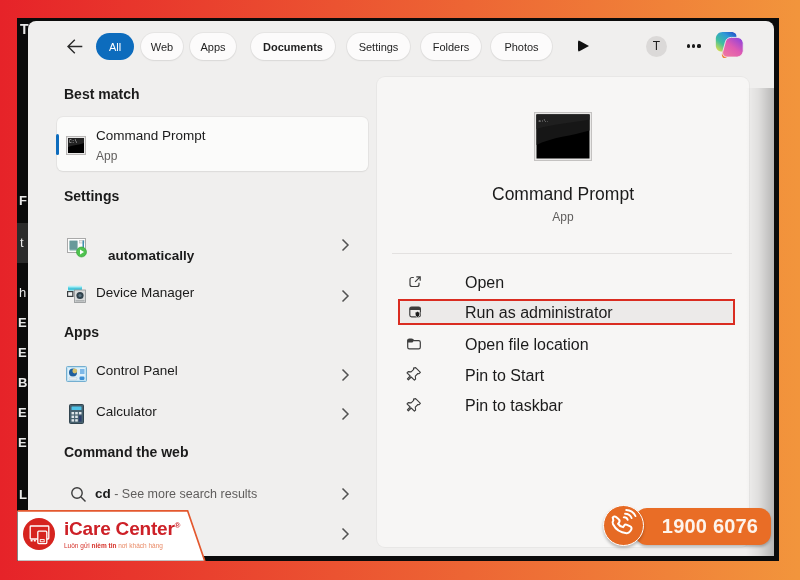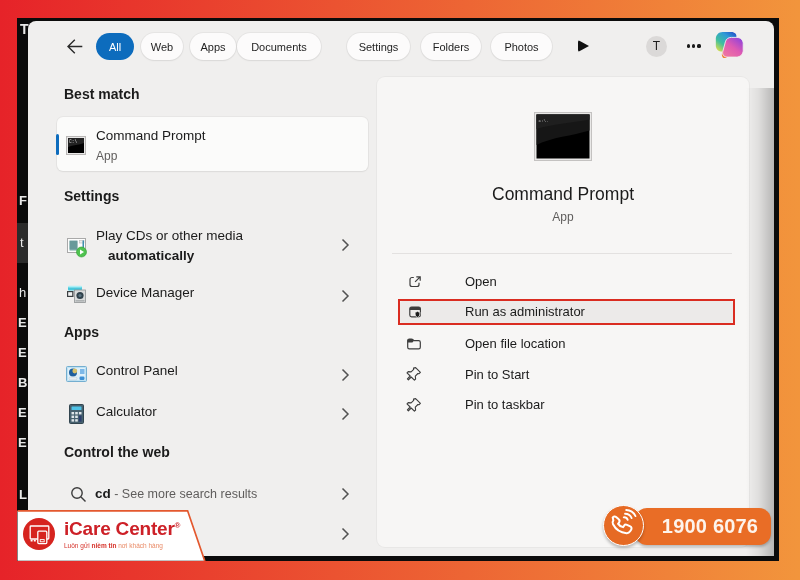--- a/index.html
+++ b/index.html
@@ -8,21 +8,21 @@
   .abs{position:absolute;}
   .screen{position:absolute;left:17px;top:18px;width:762px;height:542.5px;background:#0b0b0b;overflow:hidden;}
   .frag{position:absolute;color:#e8e8e8;font-size:13px;font-weight:bold;line-height:1;}
   .win{position:absolute;left:28px;top:21px;width:746px;height:535px;background:#f0efee;border-radius:8px 8px 0 0;}
   .pill{position:absolute;top:33px;height:27px;border-radius:13.5px;background:#fcfbfb;box-shadow:0 0 0 1px rgba(0,0,0,0.04),0 1px 2px rgba(0,0,0,0.06);color:#1f1f1f;font-size:11px;display:flex;align-items:center;justify-content:center;}
   .pill.sel{background:#0d6cbd;color:#fff;box-shadow:none;font-weight:400;}
   .hdr{position:absolute;font-size:14px;font-weight:700;color:#1b1b1b;line-height:1;}
   .itxt{position:absolute;font-size:13.5px;color:#1b1b1b;line-height:1;white-space:nowrap;}
   .chev{position:absolute;width:9px;height:14px;}
   .ricon{position:absolute;width:16px;height:16px;}
-  .rtxt{position:absolute;font-size:13px;color:#1b1b1b;line-height:1;white-space:nowrap;padding-left:32px;}
+  .rtxt{position:absolute;font-size:16px;color:#1b1b1b;line-height:1;white-space:nowrap;padding-left:32px;}
 </style>
 </head>
 <body>
 <div class="stage">
 
   <div class="screen">
     <div class="frag" style="left:3px;top:4px;font-size:14px;">T</div>
     <div class="frag" style="left:2px;top:176px;">F</div>
     <div style="position:absolute;left:0;top:205px;width:20px;height:40px;background:#2b2b2b;"></div>
     <div class="frag" style="left:3px;top:218px;font-weight:400;">t</div>
@@ -40,21 +40,21 @@
   <div class="abs" style="left:377px;top:77px;width:372px;height:470px;background:#f7f6f5;border-radius:8px;box-shadow:0 0 0 1px rgba(0,0,0,0.03);"></div>
 
   <div class="abs" style="left:746px;top:88px;width:28px;height:468px;background:linear-gradient(90deg,rgba(0,0,0,0) 0%,rgba(0,0,0,0.07) 45%,rgba(0,0,0,0.24) 100%);"></div>
 
   <svg class="abs" style="left:67px;top:38.5px;" width="16" height="15" viewBox="0 0 16 15">
     <path d="M1 7.5 H15.3 M7.8 0.8 L1 7.5 L7.8 14.2" fill="none" stroke="#2a2a2a" stroke-width="1.4"></path>
   </svg>
   <div class="pill sel" style="left:96px;width:38px;">All</div>
   <div class="pill" style="left:141px;width:42px;">Web</div>
   <div class="pill" style="left:190px;width:46px;">Apps</div>
-  <div class="pill" style="left:237px;width:84px;">Documents</div>
+  <div class="pill" style="left:251px;width:84px;font-weight:bold;">Documents</div>
   <div class="pill" style="left:347px;width:63px;">Settings</div>
   <div class="pill" style="left:421px;width:60px;">Folders</div>
   <div class="pill" style="left:491px;width:61px;">Photos</div>
   <div class="abs" style="left:578px;top:40px;width:0;height:0;border-left:11px solid #111;border-top:6.5px solid transparent;border-bottom:6.5px solid transparent;border-radius:2px;"></div>
   <div class="abs" style="left:646px;top:35.5px;width:21px;height:21px;border-radius:50%;background:#dbd9d8;color:#1c1c1c;font-size:12px;display:flex;align-items:center;justify-content:center;">T</div>
   <div class="abs" style="left:687px;top:44.4px;width:3.2px;height:3.2px;border-radius:50%;background:#1a1a1a;"></div>
   <div class="abs" style="left:692.2px;top:44.4px;width:3.2px;height:3.2px;border-radius:50%;background:#1a1a1a;"></div>
   <div class="abs" style="left:697.4px;top:44.4px;width:3.2px;height:3.2px;border-radius:50%;background:#1a1a1a;"></div>
 
   <svg class="abs" style="left:715px;top:31px;" width="29" height="27" viewBox="0 0 29 27">
@@ -97,21 +97,20 @@
 
   <svg class="abs" style="left:66px;top:237px;" width="22" height="21" viewBox="0 0 22 21">
     <rect x="1.5" y="1.5" width="18" height="14" fill="#fdfdfd" stroke="#a9a9a9"></rect>
     <rect x="3.5" y="3.5" width="8" height="10" fill="#7aa8a8"></rect>
     <path d="M3.5 5 h8 M3.5 7 h8 M3.5 9 h8 M3.5 11 h8" stroke="#4f8787" stroke-width="0.8"></path>
     <rect x="13.5" y="3.5" width="4.5" height="2.5" fill="#eee" stroke="#bbb" stroke-width="0.6"></rect>
     <rect x="16.5" y="3.5" width="1.5" height="10" fill="#3f8fae"></rect>
     <circle cx="15.5" cy="15" r="5" fill="#4fc24f" stroke="#2e9e31" stroke-width="0.6"></circle>
     <path d="M14 12.4 L18 15 L14 17.6 Z" fill="#fff"></path>
   </svg>
-  <div class="itxt" style="left:96px;top:229px;">Play CDs or other media</div>
   <div class="itxt" style="left:108px;top:248.5px;font-weight:bold;">automatically</div>
   <svg class="chev" style="left:341px;top:238px;" viewBox="0 0 9 14">
       <path d="M1.5 1.5 L7 7 L1.5 12.5" fill="none" stroke="#525252" stroke-width="1.5"></path>
     </svg>
 
   <svg class="abs" style="left:66px;top:284px;" width="21" height="21" viewBox="0 0 21 21">
     <rect x="2" y="2.5" width="14" height="4" rx="1" fill="#49c7db"></rect>
     <rect x="2" y="1.8" width="14" height="1.6" rx="0.8" fill="#aef0f7"></rect>
     <rect x="1" y="7" width="6.5" height="6" fill="#3b3f41"></rect>
     <rect x="2.2" y="8.2" width="4" height="3.6" fill="#f4f4f4"></rect>
@@ -151,21 +150,21 @@
     <rect x="6.2" y="11.6" width="2.6" height="2.4" fill="#dfe6ea"></rect>
     <rect x="2.5" y="15.2" width="2.6" height="2.4" fill="#dfe6ea"></rect>
     <rect x="6.2" y="15.2" width="2.6" height="2.4" fill="#dfe6ea"></rect>
     <rect x="9.9" y="11.6" width="2.6" height="6" fill="#2c3e6e"></rect>
   </svg>
   <div class="itxt" style="left:96px;top:405px;">Calculator</div>
   <svg class="chev" style="left:341px;top:407px;" viewBox="0 0 9 14">
       <path d="M1.5 1.5 L7 7 L1.5 12.5" fill="none" stroke="#525252" stroke-width="1.5"></path>
     </svg>
 
-  <div class="hdr" style="left:64px;top:445px;">Control the web</div>
+  <div class="hdr" style="left:64px;top:445px;">Command the web</div>
 
   <svg class="abs" style="left:70px;top:486px;" width="17" height="17" viewBox="0 0 17 17">
     <circle cx="7" cy="7" r="5.2" fill="none" stroke="#3c3c3c" stroke-width="1.4"></circle>
     <path d="M11 11 L15.5 15.5" stroke="#3c3c3c" stroke-width="1.4"></path>
   </svg>
   <div class="itxt" style="left:95px;top:487px;"><b>cd</b><span style="color:#5f5d5c;font-size:12.5px;"> - See more search results</span></div>
   <svg class="chev" style="left:341px;top:487px;" viewBox="0 0 9 14">
       <path d="M1.5 1.5 L7 7 L1.5 12.5" fill="none" stroke="#525252" stroke-width="1.5"></path>
     </svg>
 

